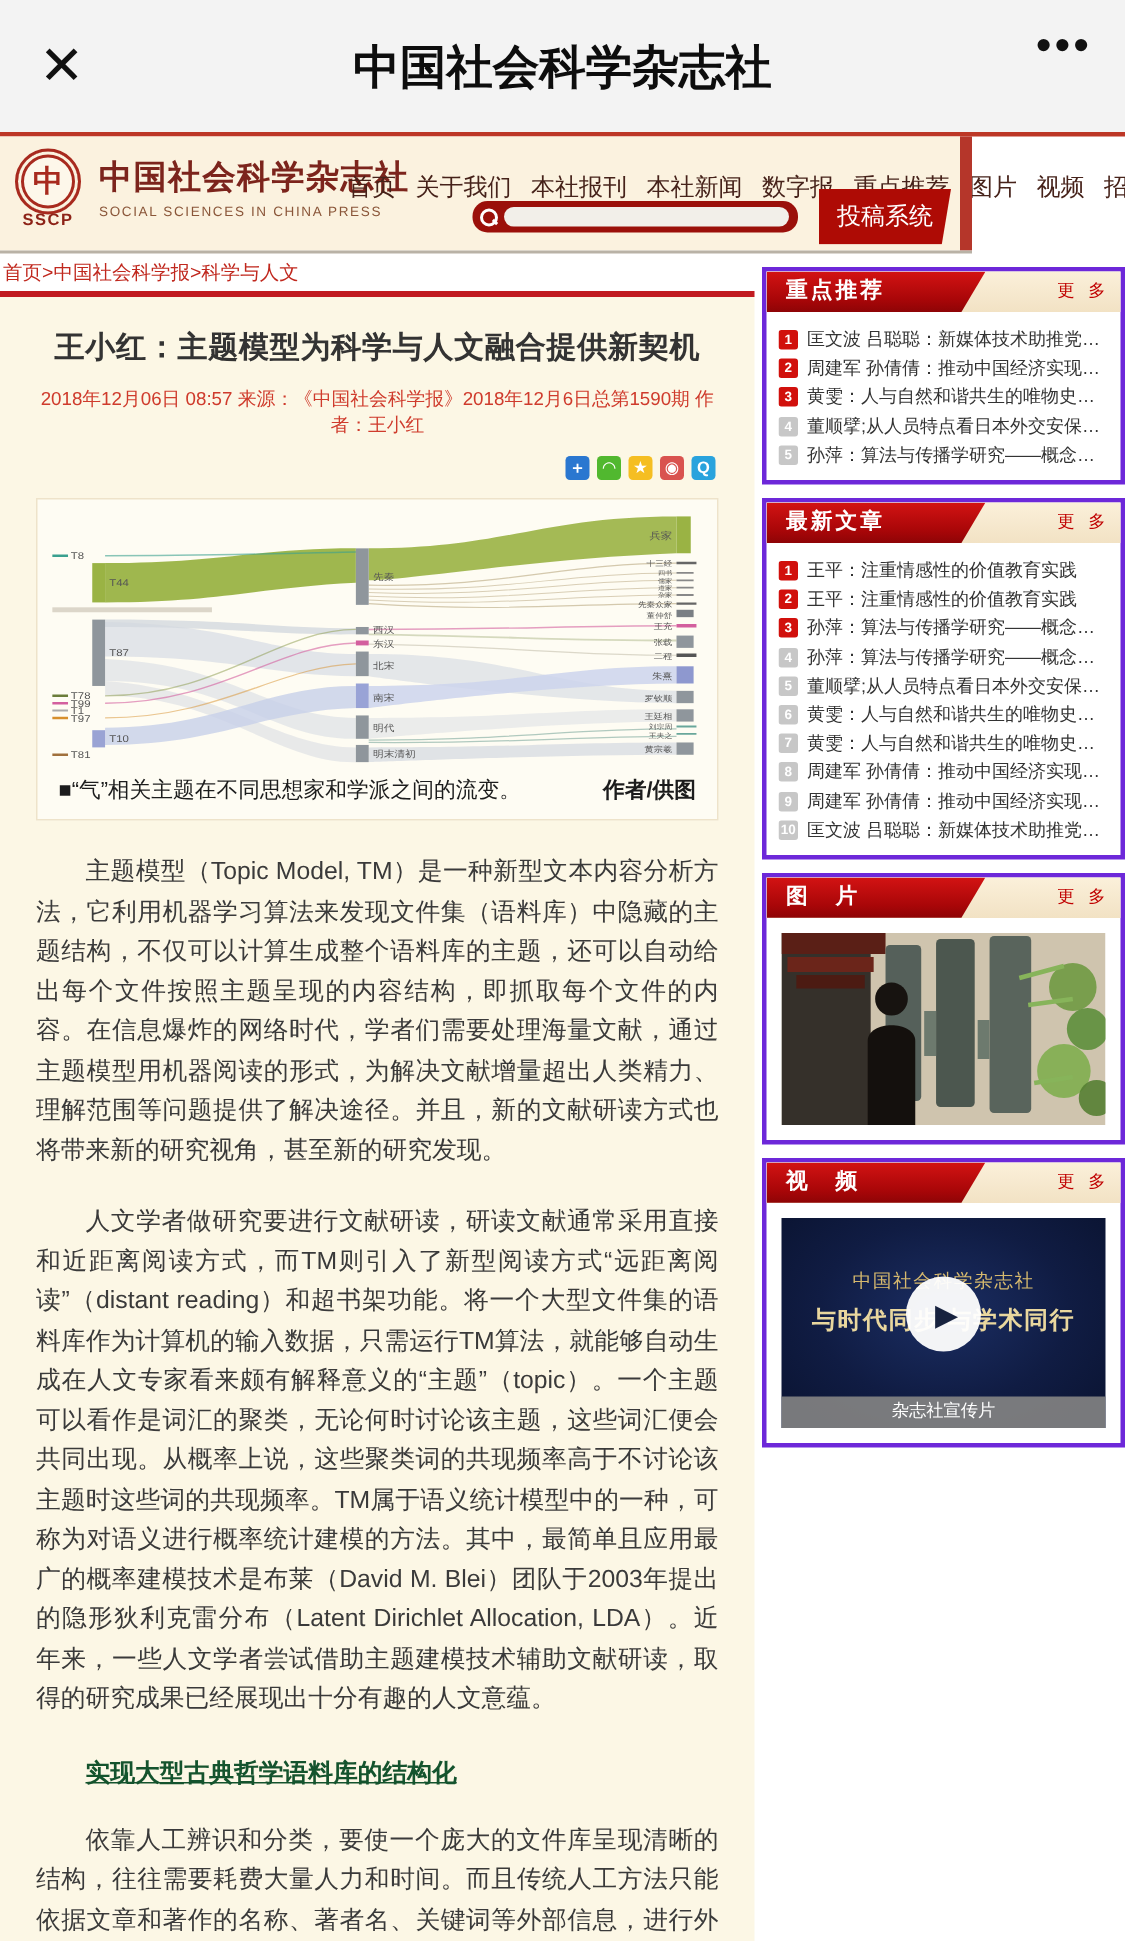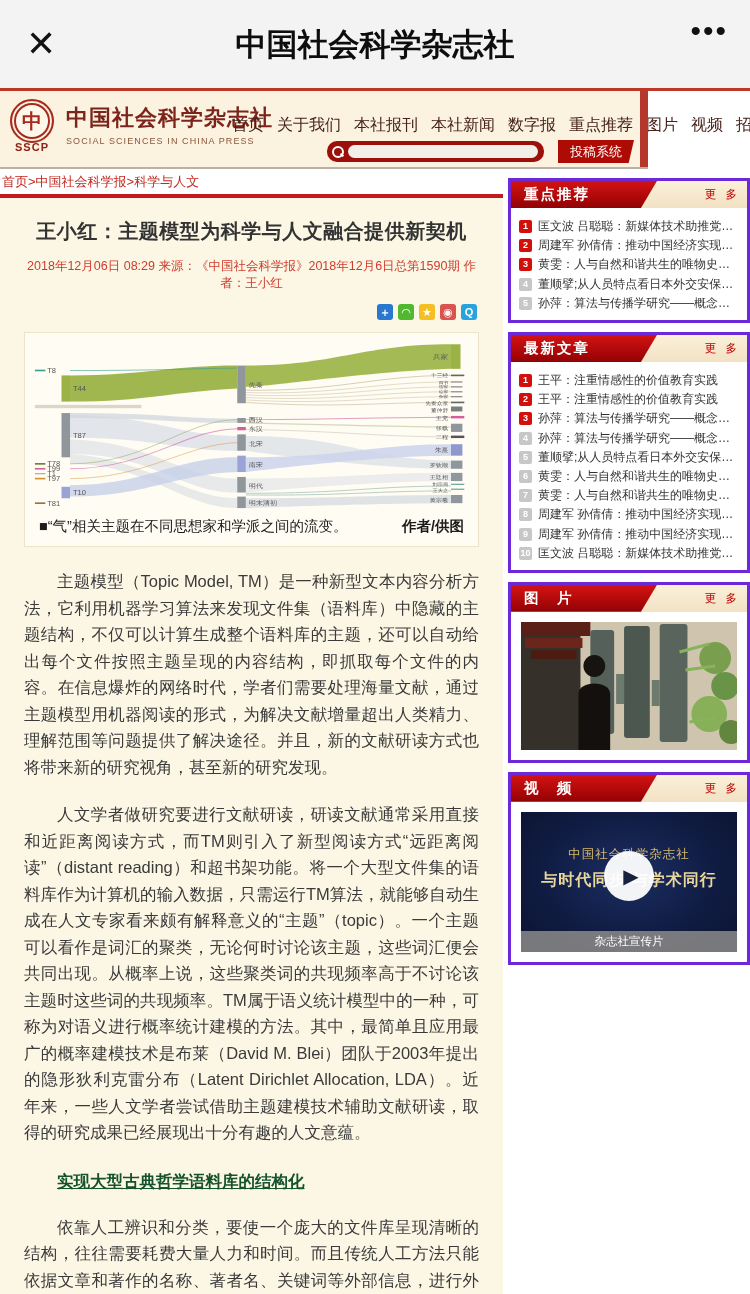--- a/index.html
+++ b/index.html
@@ -29,21 +29,21 @@
   .brand-en{font-size:9px;color:#8a5639;letter-spacing:1.1px;margin-top:3px;}
   .main-nav{position:absolute;left:232px;top:24px;width:404px;display:flex;gap:13px;white-space:nowrap;}
   .main-nav span{font-size:16px;color:#46221a;cursor:pointer;font-family:Liberation Mono, monospace;}
   .main-nav span:last-child{font-family:Liberation Sans, sans-serif;font-size:10px;}
   .search-row{position:absolute;right:6px;bottom:4px;display:flex;align-items:center;}
   .search-pill{display:flex;align-items:center;background:#9b100a;border-radius:10px;height:21px;padding:0 6px 0 4px;}
   .mag-icon{width:13px;height:13px;position:relative;margin-right:4px;}
   .mag-icon::before{content:"";position:absolute;left:1px;top:1px;width:8px;height:8px;border:2px solid #fff;border-radius:50%;}
   .mag-icon::after{content:"";position:absolute;left:9px;top:9px;width:4px;height:2px;background:#fff;transform:rotate(45deg);}
   .search-input{width:178px;height:13px;border:none;border-radius:7px;background:#f2efe9;outline:none;font-size:10px;padding:0 6px;}
-  .submit-btn{margin-left:14px;height:23px;background:#ae0b05;color:#fff;font-size:13px;border:none;
+  .submit-btn{margin-left:14px;height:37px;background:#ae0b05;color:#fff;font-size:16px;border:none;
     padding:0 12px;line-height:21px;clip-path:polygon(0 0,100% 0,93% 100%,0 100%);cursor:pointer;}
 
   
   .breadcrumb{position:absolute;left:2px;top:170px;height:28px;line-height:24px;font-size:13px;color:#c0281e;}
   .red-rule{position:absolute;left:0;top:194px;width:503px;height:4px;background:#c11b20;}
 
   
   .article-panel{position:absolute;left:0;top:198px;width:503px;height:1096px;background:#fcf7e5;box-sizing:border-box;padding:8px 24px 0 24px;overflow:hidden;}
   .a-title{margin-top:12px;text-align:center;font-size:20px;font-weight:700;color:#333;letter-spacing:.5px;}
   .a-meta{margin-top:12px;text-align:center;font-size:12.5px;color:#cf3b2c;}
@@ -124,21 +124,21 @@
   </div>
 </div>
 <div class="header-cap"></div>
 <div class="header-underline"></div>
 
 <div class="breadcrumb">首页&gt;中国社会科学报&gt;科学与人文</div>
 <div class="red-rule"></div>
 
 <div class="article-panel">
   <h1 class="a-title">王小红：主题模型为科学与人文融合提供新契机</h1>
-  <div class="a-meta">2018年12月06日 08:29 来源：《中国社会科学报》2018年12月6日总第1590期 作者：王小红</div>
+  <div class="a-meta">2018年12月06日 08:57 来源：《中国社会科学报》2018年12月6日总第1590期 作者：王小红</div>
 
   <div class="share-row">
 
       <span class="share-ic" style="background: rgb(42, 119, 208);">＋</span>
 
       <span class="share-ic" style="background: rgb(81, 184, 47);">◠</span>
 
       <span class="share-ic" style="background: rgb(245, 190, 34);">★</span>
 
       <span class="share-ic" style="background: rgb(217, 83, 79);">◉</span>

